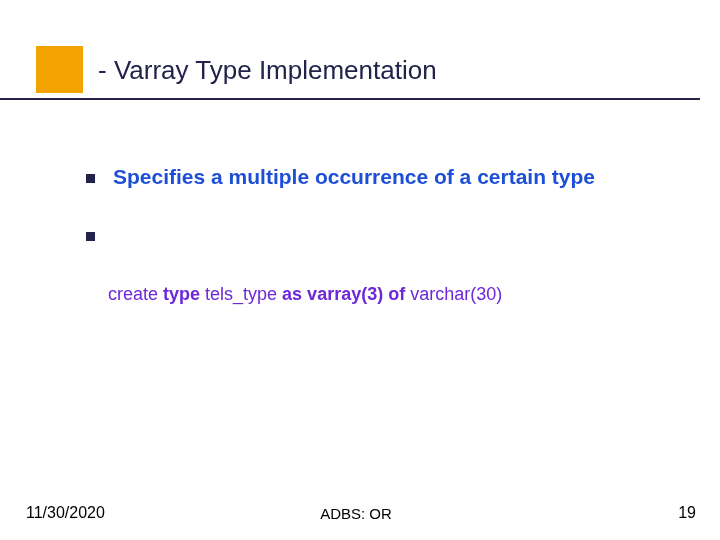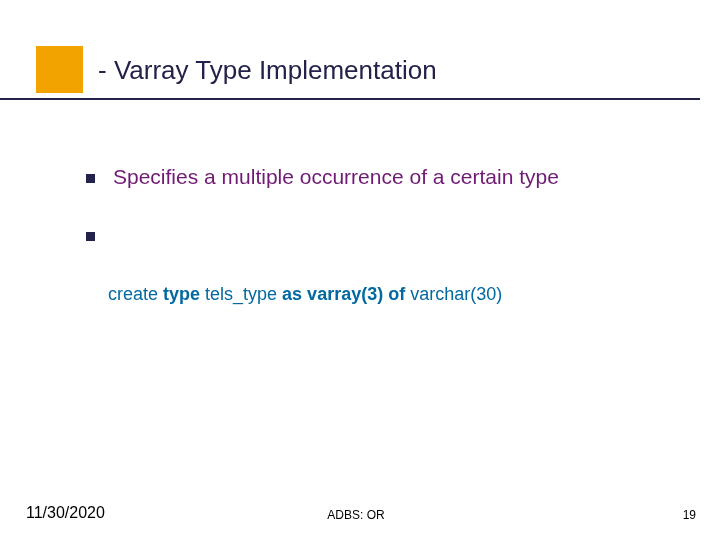--- a/index.html
+++ b/index.html
@@ -53,52 +53,52 @@
   .bullet-mark {
     width: 9px;
     height: 9px;
     background: #22224a;
     margin-top: 9px;
     margin-right: 18px;
     flex: 0 0 auto;
   }
   .bullet-text {
     font-size: 21px;
-    color: #701a75;
-    font-weight: 400;
+    color: #1d4ed8;
+    font-weight: 700;
   }
   .code-line {
     position: absolute;
     left: 108px;
     top: 284px;
     font-size: 18px;
-    color: #0369a1;
+    color: #6d28d9;
   }
   .code-line .kw { font-weight: 700; }
   .footer-date {
     position: absolute;
     left: 26px;
     bottom: 18px;
     font-size: 16px;
     color: #000;
   }
   .footer-center {
     position: absolute;
     left: 0;
     right: 0;
     bottom: 18px;
     text-align: center;
-    font-size: 12px;
+    font-size: 15px;
     color: #000;
   }
   .footer-num {
     position: absolute;
     right: 16px;
     bottom: 18px;
-    font-size: 12px;
+    font-size: 16px;
     color: #000;
   }
 </style>
 </head>
 <body>
 
 <div class="slide">
 
   <div class="accent-box"></div>
 

